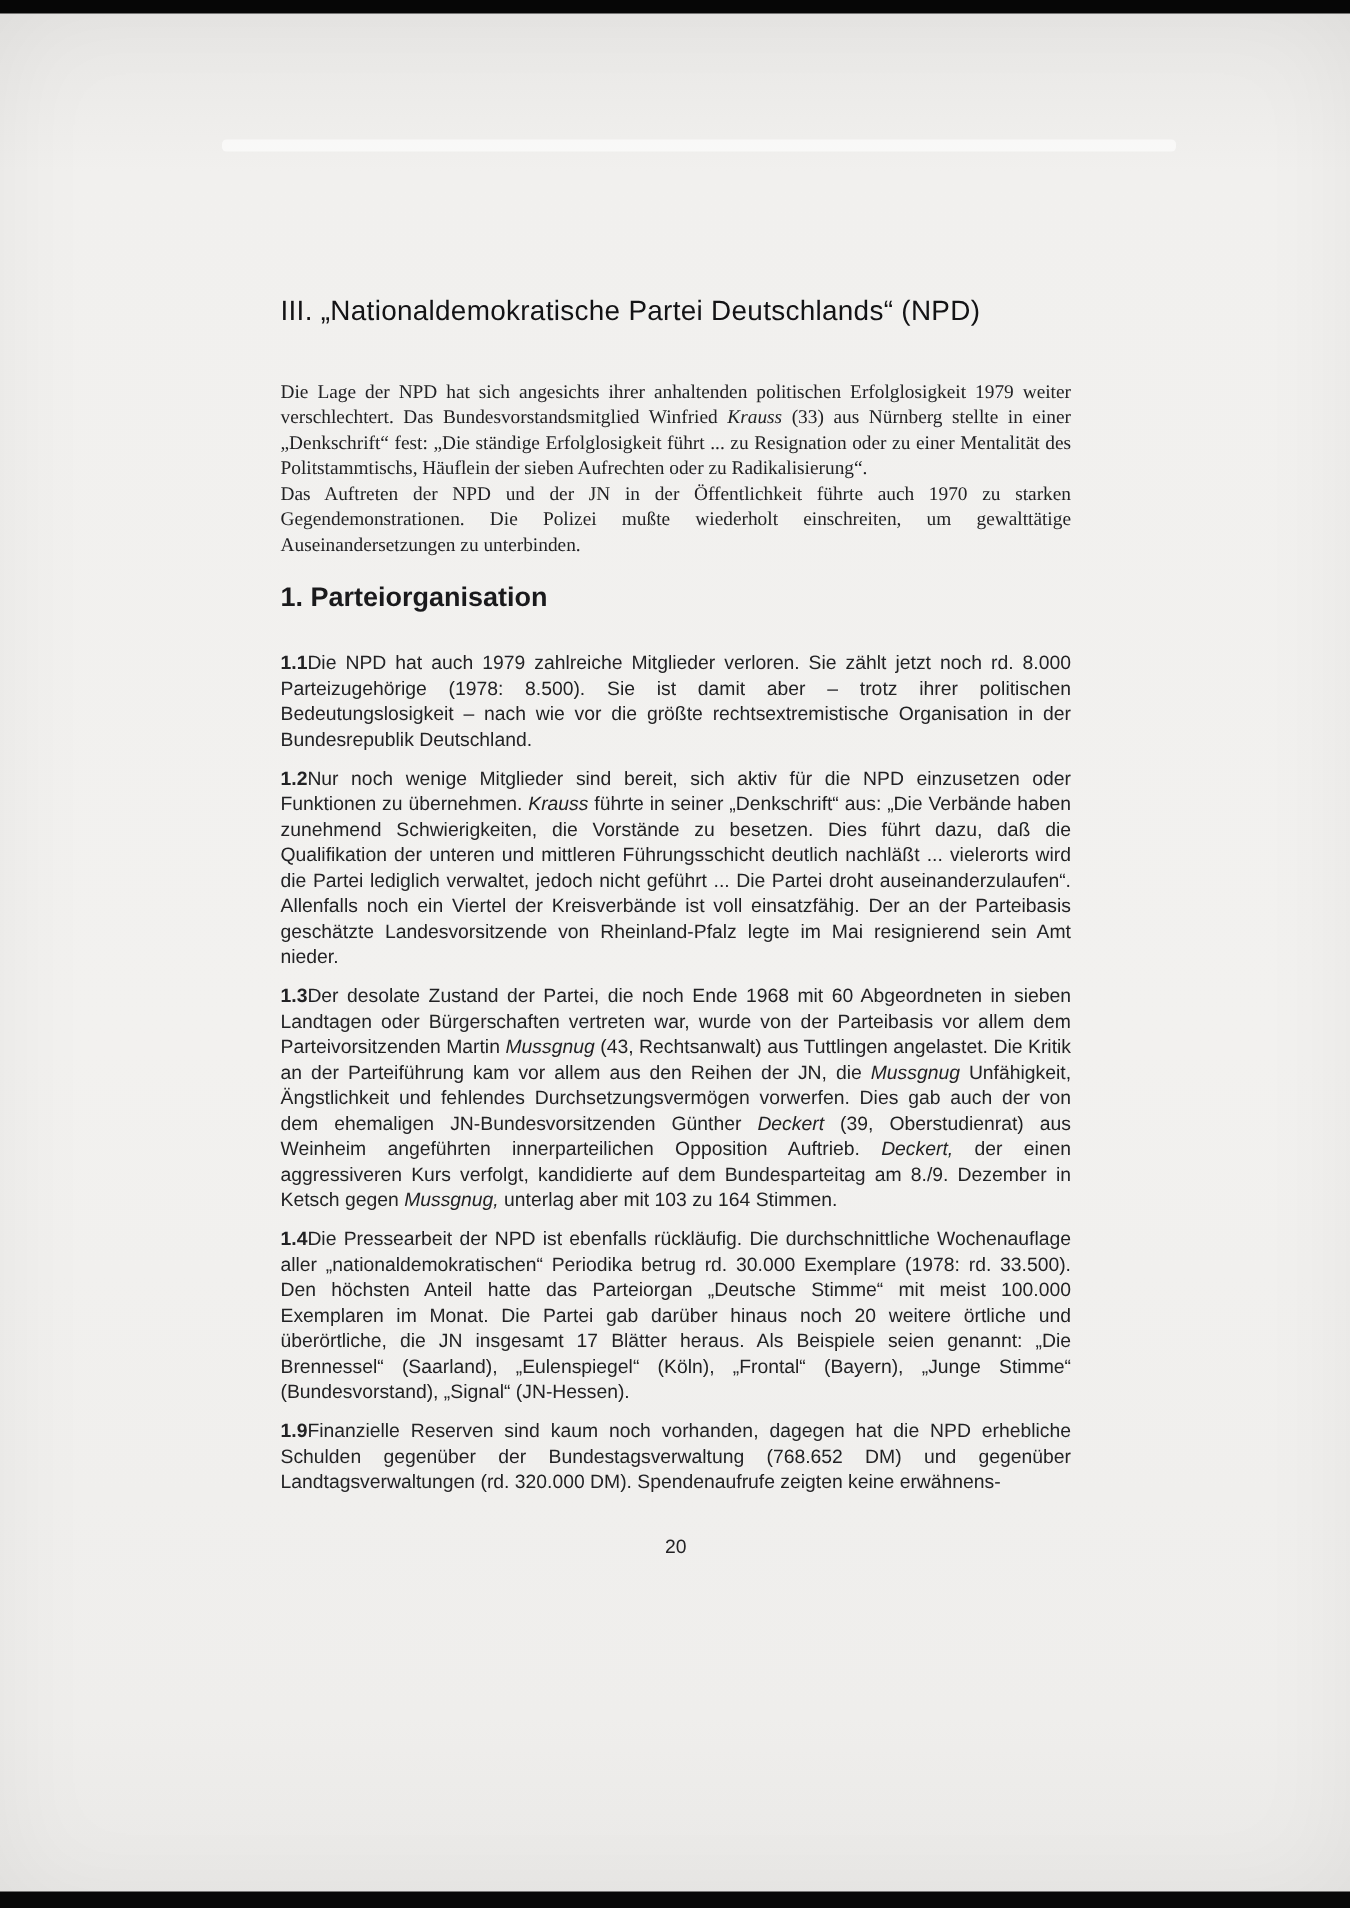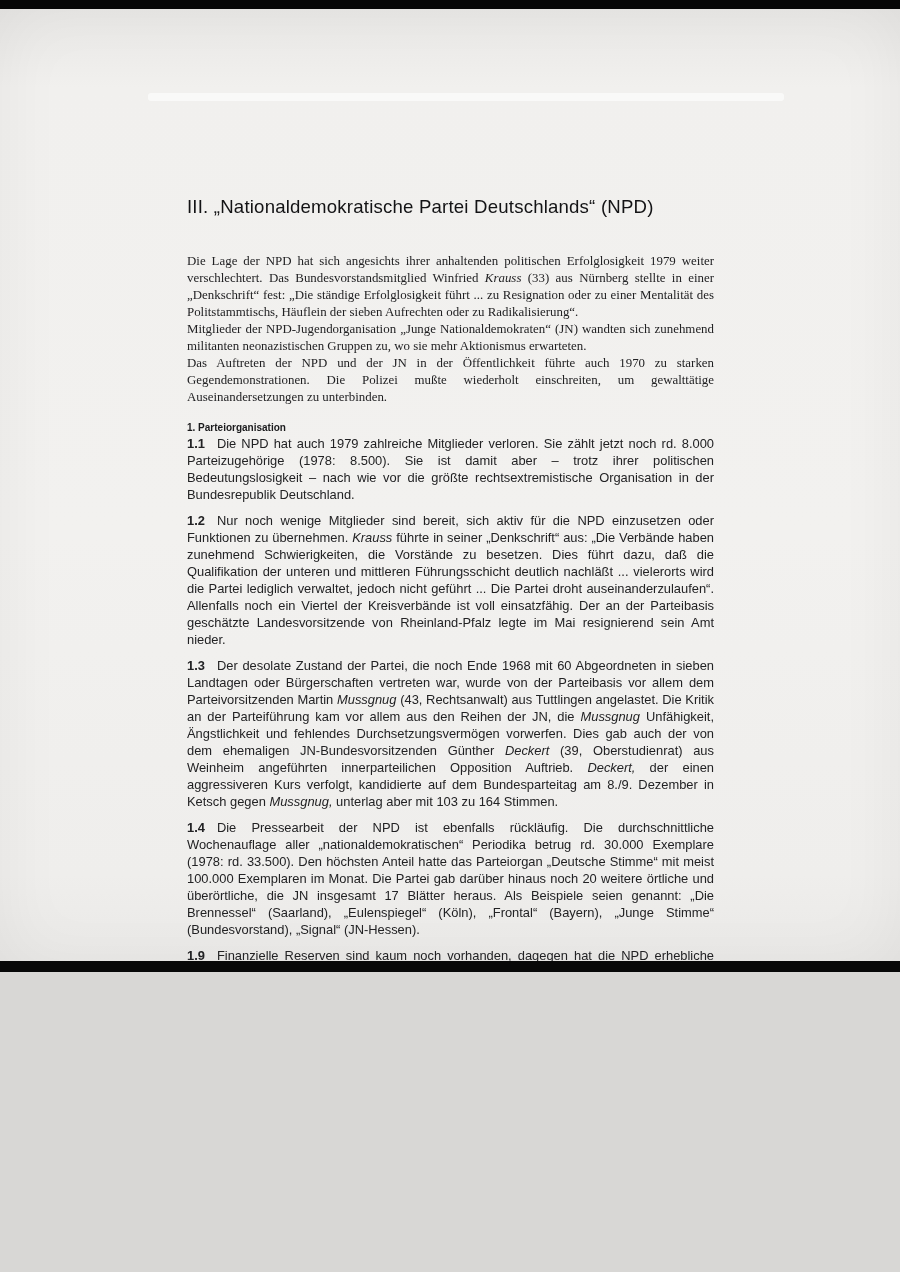--- a/index.html
+++ b/index.html
@@ -4,21 +4,21 @@
 <style>
   * { box-sizing: border-box; }
   html, body { margin: 0; padding: 0; }
   body {
     width: 900px; height: 1272px;
     background: #d8d7d5;
     font-family: "Liberation Sans", sans-serif;
   }
   .scan {
     position: relative;
-    width: 900px; height: 972px;
+    width: 900px; height: 1272px;
     background: linear-gradient(180deg, #e7e6e4 0%, #f1f0ee 9%, #f2f1ef 55%, #efeeec 90%, #e9e8e6 100%);
     overflow: hidden;
     box-shadow: inset 0 0 70px rgba(0,0,0,0.05);
   }
   .bar-top {
     position: absolute; top: 0; left: 0; width: 100%; height: 9px;
     background: #060606;
   }
   .bar-bottom {
     position: absolute; bottom: 0; left: 0; width: 100%; height: 11px;
@@ -45,48 +45,47 @@
   .para {
     margin: 0;
     font-size: 12.9px;
     line-height: 17px;
     text-align: justify;
     hyphens: auto;
     color: #222224;
   }
   .intro .para { margin: 0; font-family: Liberation Serif, serif; }
   .heading {
-    font-size: 10px;
+    font-size: 18px;
     font-weight: 700;
     color: #1a1a1c;
-    margin: 16px 0 2px 0;
+    margin: 16px 0 24px 0;
   }
   .items .para { margin: 0 0 9px 0; }
-  .num { font-weight: 700; margin-right: 12px; }
+  .num { font-weight: 700; margin-right: 0; }
   .it { font-style: italic; }
   .pagenum {
     margin-top: 27px;
     font-size: 12.9px;
     color: #222224;
     text-align: center;
   }
 </style>
 </head>
 <body>
 
 <div class="scan">
   <div class="bar-top"></div>
   <div class="scan-band"></div>
 
   <div class="page">
     <h1 class="title">III. „Nationaldemokratische Partei Deutschlands“ (NPD)</h1>
 
     <div class="intro">
         <p class="para"><span>Die Lage der NPD hat sich angesichts ihrer anhaltenden politischen Erfolglosigkeit 1979 weiter verschlechtert. Das Bundesvorstandsmitglied Winfried </span><span class="it">Krauss</span><span> (33) aus Nürnberg stellte in einer „Denkschrift“ fest: „Die ständige Erfolglosigkeit führt ... zu Resignation oder zu einer Mentalität des Politstammtischs, Häuflein der sieben Aufrechten oder zu Radikalisierung“.</span></p>
-        <p class="para"><span>Mitglieder der NPD-Jugendorganisation „Junge Nationaldemokraten“ (JN) wandten sich zunehmend militanten neonazistischen Gruppen zu, wo sie mehr Aktionismus erwarteten.</span></p>
         <p class="para"><span>Das Auftreten der NPD und der JN in der Öffentlichkeit führte auch 1970 zu starken Gegendemonstrationen. Die Polizei mußte wiederholt einschreiten, um gewalttätige Auseinandersetzungen zu unterbinden.</span></p>
       </div>
 
     <h2 class="heading">1. Parteiorganisation</h2>
 
     <div class="items">
         <p class="para"><b class="num">1.1</b><span>Die NPD hat auch 1979 zahlreiche Mitglieder verloren. Sie zählt jetzt noch rd. 8.000 Parteizugehörige (1978: 8.500). Sie ist damit aber – trotz ihrer politischen Bedeutungslosigkeit – nach wie vor die größte rechtsextremistische Organisation in der Bundesrepublik Deutschland.</span></p>
         <p class="para"><b class="num">1.2</b><span>Nur noch wenige Mitglieder sind bereit, sich aktiv für die NPD einzusetzen oder Funktionen zu übernehmen. </span><span class="it">Krauss</span><span> führte in seiner „Denkschrift“ aus: „Die Verbände haben zunehmend Schwierigkeiten, die Vorstände zu besetzen. Dies führt dazu, daß die Qualifikation der unteren und mittleren Führungsschicht deutlich nachläßt ... vielerorts wird die Partei lediglich verwaltet, jedoch nicht geführt ... Die Partei droht auseinanderzulaufen“. Allenfalls noch ein Viertel der Kreisverbände ist voll einsatzfähig. Der an der Parteibasis geschätzte Landesvorsitzende von Rheinland-Pfalz legte im Mai resignierend sein Amt nieder.</span></p>
         <p class="para"><b class="num">1.3</b><span>Der desolate Zustand der Partei, die noch Ende 1968 mit 60 Abgeordneten in sieben Landtagen oder Bürgerschaften vertreten war, wurde von der Parteibasis vor allem dem Parteivorsitzenden Martin </span><span class="it">Mussgnug</span><span> (43, Rechtsanwalt) aus Tuttlingen angelastet. Die Kritik an der Parteiführung kam vor allem aus den Reihen der JN, die </span><span class="it">Mussgnug</span><span> Unfähigkeit, Ängstlichkeit und fehlendes Durchsetzungsvermögen vorwerfen. Dies gab auch der von dem ehemaligen JN-Bundesvorsitzenden Günther </span><span class="it">Deckert</span><span> (39, Oberstudienrat) aus Weinheim angeführten innerparteilichen Opposition Auftrieb. </span><span class="it">Deckert,</span><span> der einen aggressiveren Kurs verfolgt, kandidierte auf dem Bundesparteitag am 8./9. Dezember in Ketsch gegen </span><span class="it">Mussgnug,</span><span> unterlag aber mit 103 zu 164 Stimmen.</span></p>
         <p class="para"><b class="num">1.4</b><span>Die Pressearbeit der NPD ist ebenfalls rückläufig. Die durchschnittliche Wochenauflage aller „nationaldemokratischen“ Periodika betrug rd. 30.000 Exemplare (1978: rd. 33.500). Den höchsten Anteil hatte das Parteiorgan „Deutsche Stimme“ mit meist 100.000 Exemplaren im Monat. Die Partei gab darüber hinaus noch 20 weitere örtliche und überörtliche, die JN insgesamt 17 Blätter heraus. Als Beispiele seien genannt: „Die Brennessel“ (Saarland), „Eulenspiegel“ (Köln), „Frontal“ (Bayern), „Junge Stimme“ (Bundesvorstand), „Signal“ (JN-Hessen).</span></p>

